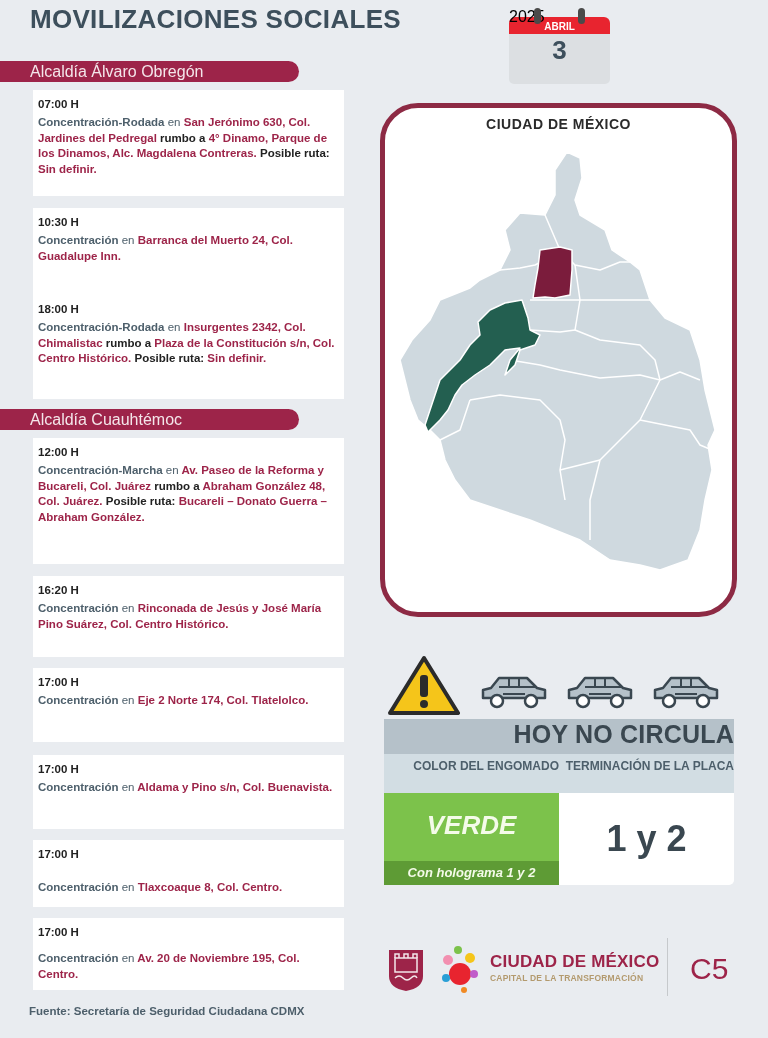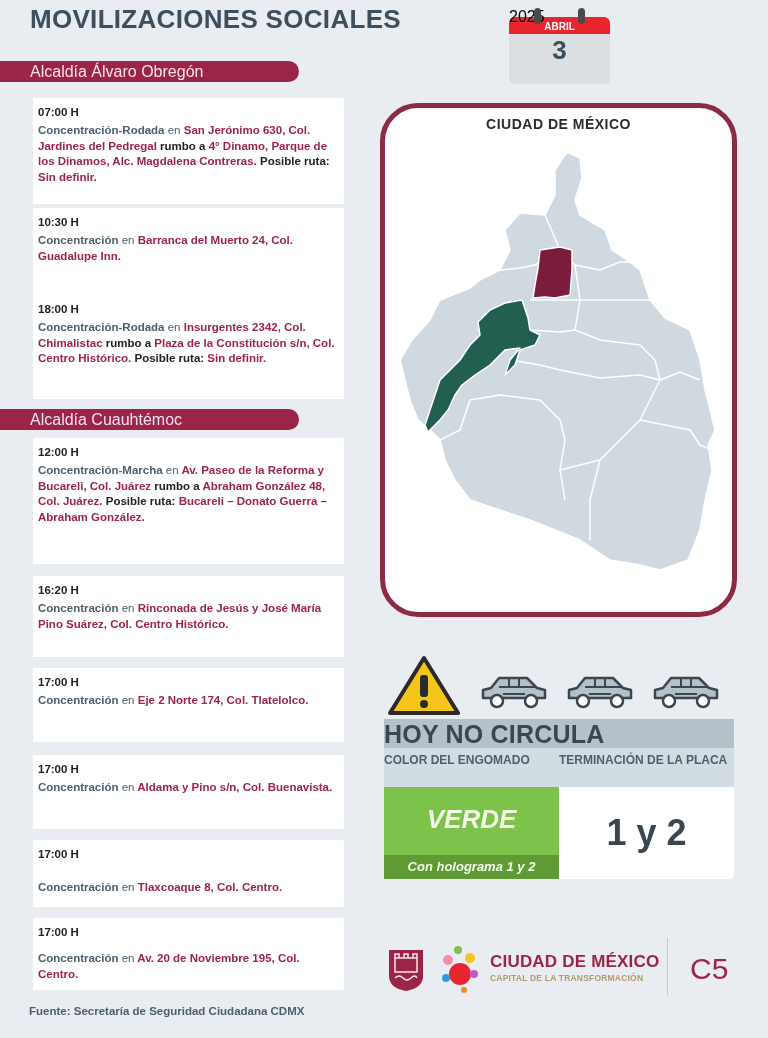--- a/index.html
+++ b/index.html
@@ -28,23 +28,23 @@
 
   
   .map-box { position: absolute; left: 380px; top: 103px; width: 357px; height: 514px; background: #fff; border: 5px solid #8d2a44; border-radius: 38px; }
   .map-title { position: absolute; left: 0; right: 0; top: 8px; text-align: center; font-size: 14px; font-weight: 700; color: #2b2b2b; letter-spacing: 0.5px; }
   .map-svg { position: absolute; left: 0; top: 0; }
 
   
   .warn { position: absolute; left: 388px; top: 655px; }
   .car { position: absolute; top: 674px; }
   .hnc { position: absolute; left: 384px; top: 719px; width: 350px; }
-  .hnc .bar { height: 29px; background: #b5c1c9; text-align: left; font-size: 25px; font-weight: 700; color: #3a4750; line-height: 30px; letter-spacing: 0.2px; }
+  .hnc .bar { height: 35px; background: #b5c1c9; text-align: right; font-size: 25px; font-weight: 700; color: #3a4750; line-height: 30px; letter-spacing: 0.2px; }
   .hnc .cols { display: flex; background: #d2dde3; height: 39px; }
-  .hnc .cols div { flex: 1; text-align: left; font-size: 12px; font-weight: 700; color: #4d5f6b; line-height: 14px; padding-top: 5px; }
+  .hnc .cols div { flex: 1; text-align: right; font-size: 12px; font-weight: 700; color: #4d5f6b; line-height: 14px; padding-top: 5px; }
   .hnc .cols div:first-child { flex: 0 0 175px; }
   .hnc .vals { display: flex; height: 92px; }
   .verde { flex: 0 0 175px; background: #7cc24b; position: relative; font-style: italic; }
   .verde .v { position: absolute; top: 17px; left: 0; right: 0; text-align: center; font-size: 26px; font-weight: 700; color: #f4fbe9; }
   .verde .h { position: absolute; bottom: 0; left: 0; right: 0; height: 24px; background: #5e9b35; text-align: center; color: #f4fbe9; font-size: 13px; font-weight: 700; line-height: 24px; }
   .placa { flex: 1; background: #fff; text-align: center; font-size: 36px; font-weight: 700; color: #3a4750; line-height: 92px; border-radius: 0 0 5px 0; }
 
   
   .logo-shield { position: absolute; left: 387px; top: 948px; }
   .logo-flower { position: absolute; left: 438px; top: 938px; }
@@ -62,21 +62,21 @@
 <div class="cal">
   <div class="ring" style="left:25px"></div>
   <div class="ring" style="left:69px"></div>
   <div class="head">ABRIL</div>
   <div class="body">3</div>
 </div>
 <div class="cal year">2025</div>
 
 <div class="alc-banner" style="top:61px">Alcaldía Álvaro Obregón</div>
 
-<div class="card" style="top:98px;height:106px">
+<div class="card" style="top:90px;height:106px">
   <div class="time">07:00 H</div>
   <div class="desc">
     <span class="act">Concentración-Rodada</span> <span class="en">en</span> <span class="loc">San Jerónimo 630, Col. Jardines del Pedregal</span> <span class="k">rumbo a</span> <span class="loc">4° Dinamo, Parque de los Dinamos, Alc. Magdalena Contreras.</span> <span class="k">Posible ruta:</span> <span class="loc">Sin definir.</span>
   </div>
 </div>
 
 <div class="card" style="top:208px;height:95px">
   <div class="time">10:30 H</div>
   <div class="desc">
     <span class="act">Concentración</span> <span class="en">en</span> <span class="loc">Barranca del Muerto 24, Col. Guadalupe Inn.</span>

